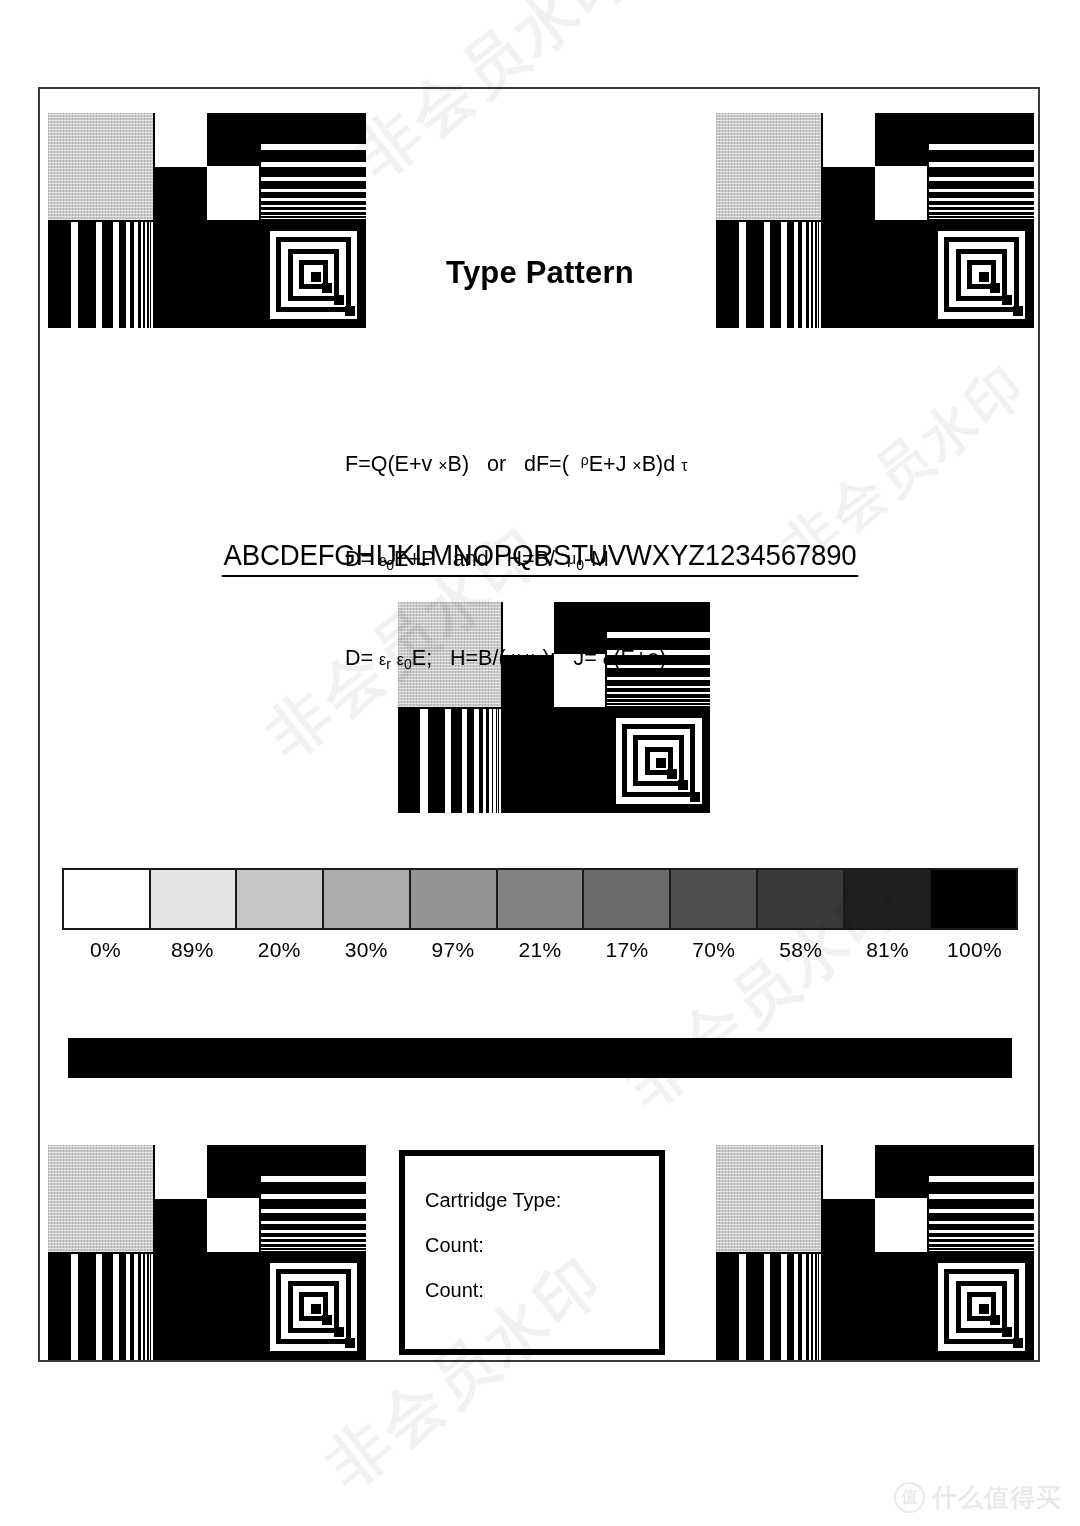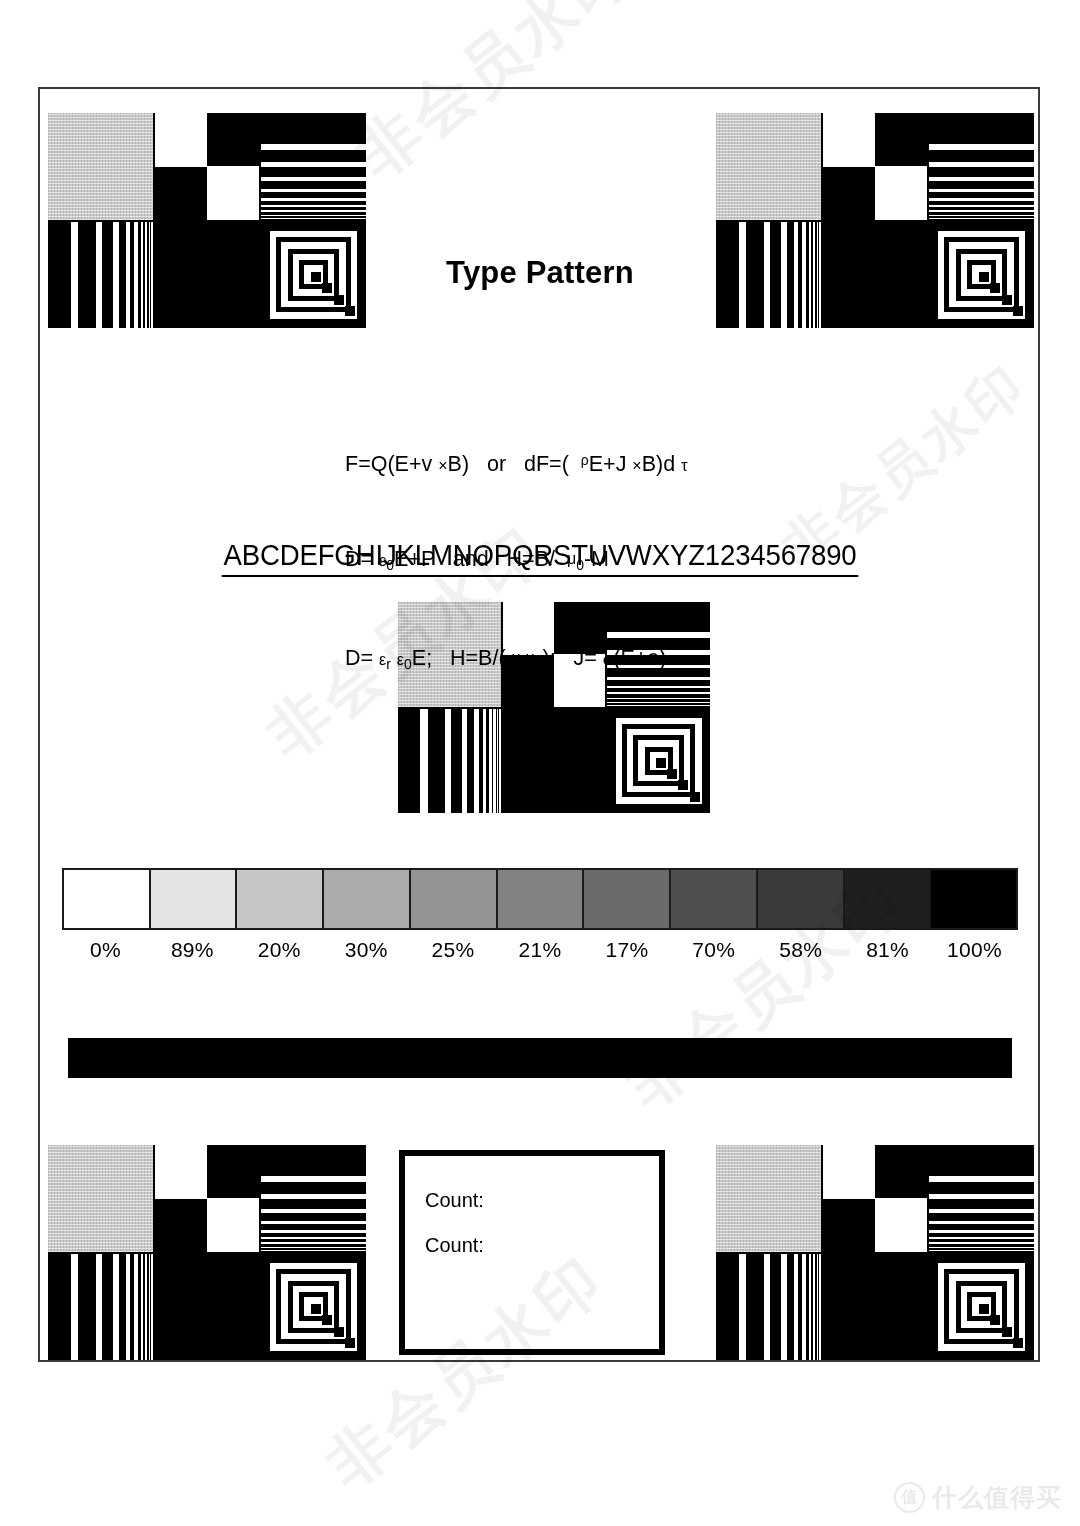--- a/index.html
+++ b/index.html
@@ -409,21 +409,21 @@
     <div class="gray-cell" style="background: rgb(79, 79, 79);"></div>
     <div class="gray-cell" style="background: rgb(58, 58, 58);"></div>
     <div class="gray-cell" style="background: rgb(31, 31, 31);"></div>
     <div class="gray-cell" style="background: rgb(0, 0, 0);"></div>
   </div>
 <div class="gray-labels" id="gray-labels">
     <div class="gray-label">0%</div>
     <div class="gray-label">89%</div>
     <div class="gray-label">20%</div>
     <div class="gray-label">30%</div>
-    <div class="gray-label">25%</div>
+    <div class="gray-label">97%</div>
     <div class="gray-label">21%</div>
     <div class="gray-label">17%</div>
     <div class="gray-label">70%</div>
     <div class="gray-label">58%</div>
     <div class="gray-label">81%</div>
     <div class="gray-label">100%</div>
   </div>
 
 <div class="black-bar"></div>
 
@@ -501,20 +501,21 @@
         <i style="left: 34.4647px; top: 34.4647px; width: 28.7206px; height: 28.7206px; border: 5.74412px solid rgb(0, 0, 0);"></i>
         <i style="left: 45.9529px; top: 45.9529px; width: 5.74412px; height: 5.74412px; border: 5.74412px solid rgb(0, 0, 0);"></i>
         <i style="left: 57.4412px; top: 57.4412px; border: 5.74412px solid rgb(0, 0, 0);"></i>
         <i style="left: 68.9294px; top: 68.9294px; border: 5.74412px solid rgb(0, 0, 0);"></i>
         <i style="left: 80.4176px; top: 80.4176px; border: 5.74412px solid rgb(0, 0, 0);"></i>
       </div>
     </div>
 </div>
 
 <div class="cartridge-box">
+  <div class="cartridge-line">Cartridge Type:</div>
   <div class="cartridge-line">Count:</div>
   <div class="cartridge-line">Count:</div>
 </div>
 
 <div class="smzdm">
   <div class="smzdm-badge">值</div>
   <div class="smzdm-text">什么值得买</div>
 </div>
 
 </body></html>

